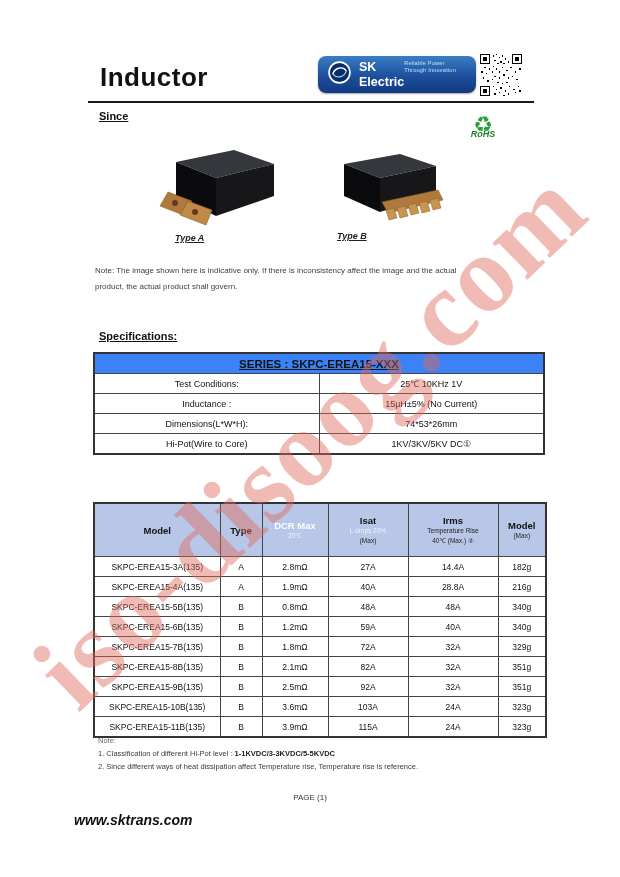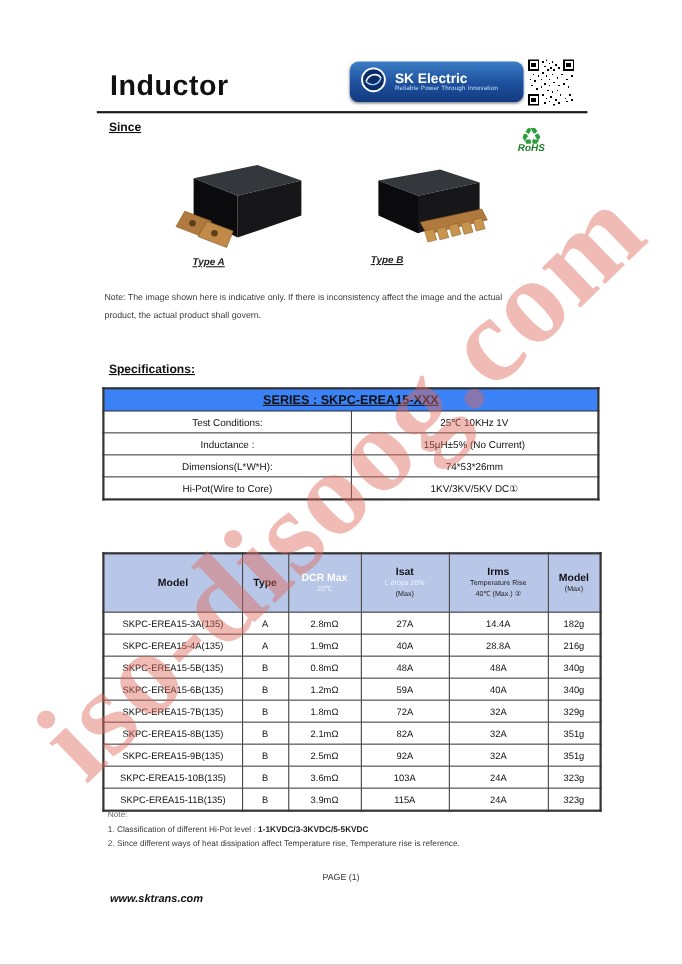--- a/index.html
+++ b/index.html
@@ -5,21 +5,21 @@
   html,body{margin:0;padding:0;background:#999;}
   .page{position:relative;width:620px;height:877px;background:#fff;margin:0 auto;
         font-family:"Liberation Sans",sans-serif;color:#111;overflow:hidden;}
 
   
   .doc-title{position:absolute;left:100px;top:62px;font-size:26px;font-weight:bold;letter-spacing:0.5px;}
   .logo{position:absolute;left:318px;top:56px;width:158px;height:37px;border-radius:8px;
         background:linear-gradient(180deg,#3a7ec4 0%,#1d4f9c 55%,#123a80 100%);
         display:flex;align-items:center;gap:7px;padding:0 9px;box-sizing:border-box;
         box-shadow:0 1px 2px rgba(0,0,0,.35);}
-  .logo-text{display:flex;flex-direction:column;line-height:1.15;}
+  .logo-text{display:flex;flex-direction:row;line-height:1.15;}
   .logo-name{color:#fff;font-weight:bold;font-size:12.5px;}
   .logo-tag{color:#bfe0ff;font-size:5.6px;letter-spacing:.2px;}
   .qr{position:absolute;left:480px;top:54px;width:42px;height:42px;}
   .header-rule{position:absolute;left:88px;right:86px;top:101px;border-top:2px solid #1a1a1a;}
 
   
   .figure-heading{position:absolute;left:99px;top:110px;font-size:11px;font-weight:bold;text-decoration:underline;}
   .rohs{position:absolute;left:462px;top:114px;width:42px;text-align:center;line-height:1;}
   .rohs-glyph{font-size:22px;color:#2e9e3a;display:block;}
   .rohs-label{display:block;font-size:9px;font-weight:bold;font-style:italic;color:#1e7e2a;margin-top:-6px;}
@@ -50,21 +50,21 @@
   .h-main{font-size:9.5px;font-weight:bold;color:#111;}
   .h-sub{font-size:6.5px;font-weight:normal;color:#222;line-height:1.5;}
   .h-white{color:#fdfdfd;}
   .h-sub-white{color:#eef3ff;}
 
   
   .bottom-notes{position:absolute;left:98px;top:734px;width:440px;font-size:7.5px;color:#3a3a3a;line-height:13px;}
   .note-gray{color:#6a6a6a;}
   .note-bold{font-weight:bold;color:#222;}
   .page-num{position:absolute;left:0;right:0;top:793px;text-align:center;font-size:8px;color:#333;}
-  .website{position:absolute;left:100px;top:812px;font-size:10px;font-weight:bold;font-style:italic;color:#111;}
+  .website{position:absolute;left:74px;top:812px;font-size:14px;font-weight:bold;font-style:italic;color:#111;}
 
   
   .watermark{position:absolute;left:50%;top:50%;
              transform:translate(-50%,-50%) rotate(-44deg);
              font-family:"Liberation Serif",serif;font-weight:bold;font-size:110px;
              color:rgba(224,104,92,0.45);white-space:nowrap;letter-spacing:2px;
              z-index:40;pointer-events:none;}
 </style>
 </head>
 <body>

